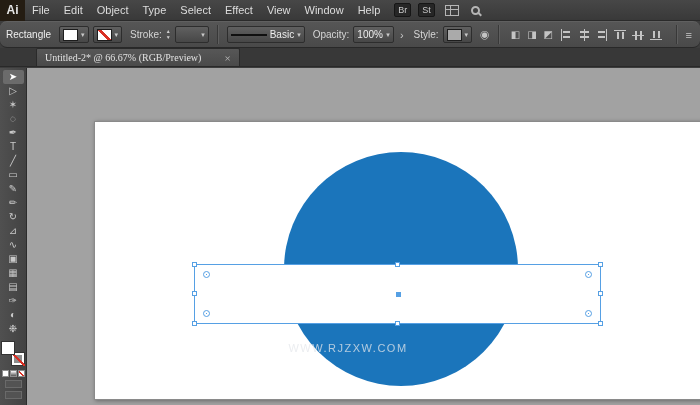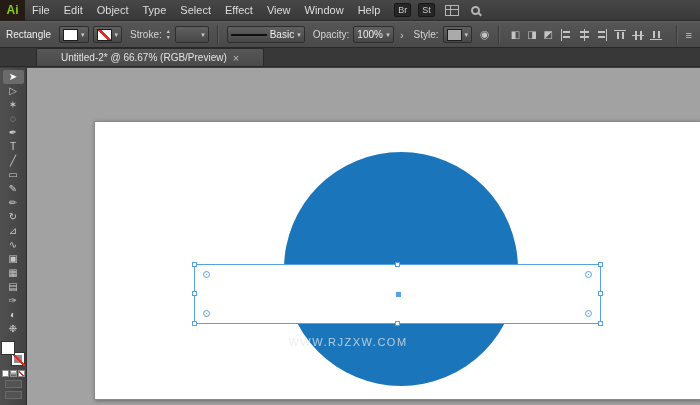--- a/index.html
+++ b/index.html
@@ -2,38 +2,38 @@
 <html><head>
 <meta charset="utf-8">
 <style>
   html,body{margin:0;padding:0;width:700px;height:405px;overflow:hidden;
     font-family:"Liberation Sans","DejaVu Sans",sans-serif;background:#3d3d3d;user-select:none;}
   *{box-sizing:border-box;}
 
   
   .menubar{height:21px;display:flex;align-items:center;background:linear-gradient(#474747,#393939);
     border-bottom:1px solid #2a2a2a;color:#ddd;font-size:11px;}
-  .ai-logo{width:25px;height:21px;background:#241c12;color:#84cc16;font-weight:bold;font-size:12px;
+  .ai-logo{width:25px;height:21px;background:#241c12;color:#e5e5e5;font-weight:bold;font-size:12px;
     display:flex;align-items:center;justify-content:center;}
   .menus{display:flex;}
   .menu-item{padding:8px 7px;line-height:21px;cursor:default;}
   .badge{background:#262626;border:1px solid #161616;border-radius:2px;color:#c8c8c8;
     font-size:9px;padding:1px 3px;margin-left:7px;line-height:10px;}
   .ws-icon{width:14px;height:11px;border:1px solid #b5b5b5;margin-left:10px;display:inline-block;
     background:linear-gradient(#b5b5b5,#b5b5b5) 4px 0/1px 100% no-repeat,
                linear-gradient(#b5b5b5,#b5b5b5) 0 3px/100% 1px no-repeat;}
   .search-icon{position:relative;width:9px;height:9px;border:2px solid #b5b5b5;border-radius:50%;
     margin-left:12px;display:inline-block;}
   .search-icon::after{content:'';position:absolute;width:5px;height:2px;background:#b5b5b5;
     transform:rotate(45deg);right:-4px;bottom:-2px;}
 
   
   .controlbar{height:27px;background:linear-gradient(#565656,#494949);border-top:1px solid #606060;
     border-bottom:1px solid #282828;display:flex;align-items:center;font-size:10px;color:#ddd;
-    padding:0 6px;gap:4px;}
+    padding:0 6px;gap:4px;border-radius:7px;}
   .ctx-label{font-size:10px;color:#eee;margin-right:4px;}
   .lbl{color:#d5d5d5;margin-left:4px;}
   .dd{display:flex;align-items:center;background:linear-gradient(#606060,#474747);
     border:1px solid #2d2d2d;border-radius:2px;height:17px;padding:0 3px;gap:3px;}
   .caret{font-size:7px;color:#c9c9c9;line-height:7px;}
   .val{font-size:10px;color:#eee;}
   .opwidth{min-width:26px;}
   .swatch{width:15px;height:12px;background:#fff;border:1px solid #1d1d1d;display:inline-block;}
   .swatch.none{background:linear-gradient(45deg,#fff 43%,#d93025 43%,#d93025 57%,#fff 57%);}
   .swatch.gray{background:#aaa;}
@@ -54,22 +54,22 @@
   .ac::after{left:2px;top:2px;width:9px;height:2px;box-shadow:0 5px 0 #c4c4c4;}
   .ar::before{right:1px;top:0;width:1px;height:12px;}
   .ar::after{right:3px;top:2px;width:7px;height:2px;box-shadow:0 5px 0 #c4c4c4;}
   .rot{transform:rotate(90deg);}
   .panel-menu{color:#c9c9c9;font-size:11px;margin-right:2px;}
 
   
   .tabbar{height:19px;background:#383838;border-bottom:1px solid #292929;display:flex;
     align-items:flex-end;padding-left:36px;}
   .tab{background:linear-gradient(#575757,#4a4a4a);border:1px solid #2a2a2a;border-bottom:none;
-    height:18px;display:flex;align-items:center;padding:0 24px;font-size:10px;color:#e3e3e3;gap:6px;
-    border-radius:2px 2px 0 0;}
+    height:18px;display:flex;align-items:center;padding:0 8px;font-size:10px;color:#e3e3e3;gap:23px;
+    border-radius:2px 2px 0 0;font-family:Liberation Serif, serif;}
   .tab-close{color:#b9b9b9;font-size:11px;line-height:10px;}
 
   
   .main{position:absolute;top:68px;bottom:0;left:0;right:0;display:flex;}
   .toolbar{width:27px;background:linear-gradient(90deg,#505050,#424242);
     border-right:1px solid #2c2c2c;display:flex;flex-direction:column;align-items:center;
     padding-top:2px;flex:0 0 27px;}
   .tools{display:flex;flex-direction:column;align-items:center;}
   .tool{width:21px;height:14px;display:flex;align-items:center;justify-content:center;
     color:#c9c9c9;font-size:10px;line-height:14px;}
@@ -91,21 +91,21 @@
   .canvas{flex:1;position:relative;background:#a2a2a2;overflow:hidden;}
   .artboard{position:absolute;left:67px;top:53px;right:-2px;height:279px;background:#fff;
     border:1px solid #8a8a8a;box-shadow:1px 1px 4px rgba(0,0,0,.35);}
   .circle{position:absolute;left:257px;top:84px;width:234px;height:234px;border-radius:50%;
     background:#1B75BB;}
   .watermark{position:absolute;left:228px;top:266px;width:186px;text-align:center;
     color:rgba(228,231,235,.85);}
   .wm-title{font-size:19px;font-weight:bold;letter-spacing:2px;display:flex;
     align-items:center;justify-content:center;gap:3px;}
   .wm-logo{font-size:12px;}
-  .wm-url{font-size:11px;letter-spacing:1.5px;margin-top:2px;color:rgba(228,231,235,.75);}
+  .wm-url{font-size:11px;letter-spacing:1.5px;margin-top:8px;color:rgba(228,231,235,.75);}
 
   .sel-rect{position:absolute;left:167px;top:196px;width:407px;height:60px;background:#fff;
     border:1px solid #56A0E4;}
   .h{position:absolute;width:5px;height:5px;background:#fff;border:1px solid #56A0E4;z-index:5;}
   .h-tl{left:-3px;top:-3px}.h-tm{left:calc(50% - 3px);top:-3px}.h-tr{right:-3px;top:-3px}
   .h-ml{left:-3px;top:calc(50% - 3px)}.h-mr{right:-3px;top:calc(50% - 3px)}
   .h-bl{left:-3px;bottom:-3px}.h-bm{left:calc(50% - 3px);bottom:-3px}.h-br{right:-3px;bottom:-3px}
   .ring{position:absolute;width:7px;height:7px;border:1px solid #56A0E4;border-radius:50%;z-index:4;}
   .ring::after{content:'';position:absolute;left:2px;top:2px;width:1px;height:1px;background:#56A0E4;}
   .r-tl{left:8px;top:6px}.r-tr{right:8px;top:6px}.r-bl{left:8px;bottom:6px}.r-br{right:8px;bottom:6px}

